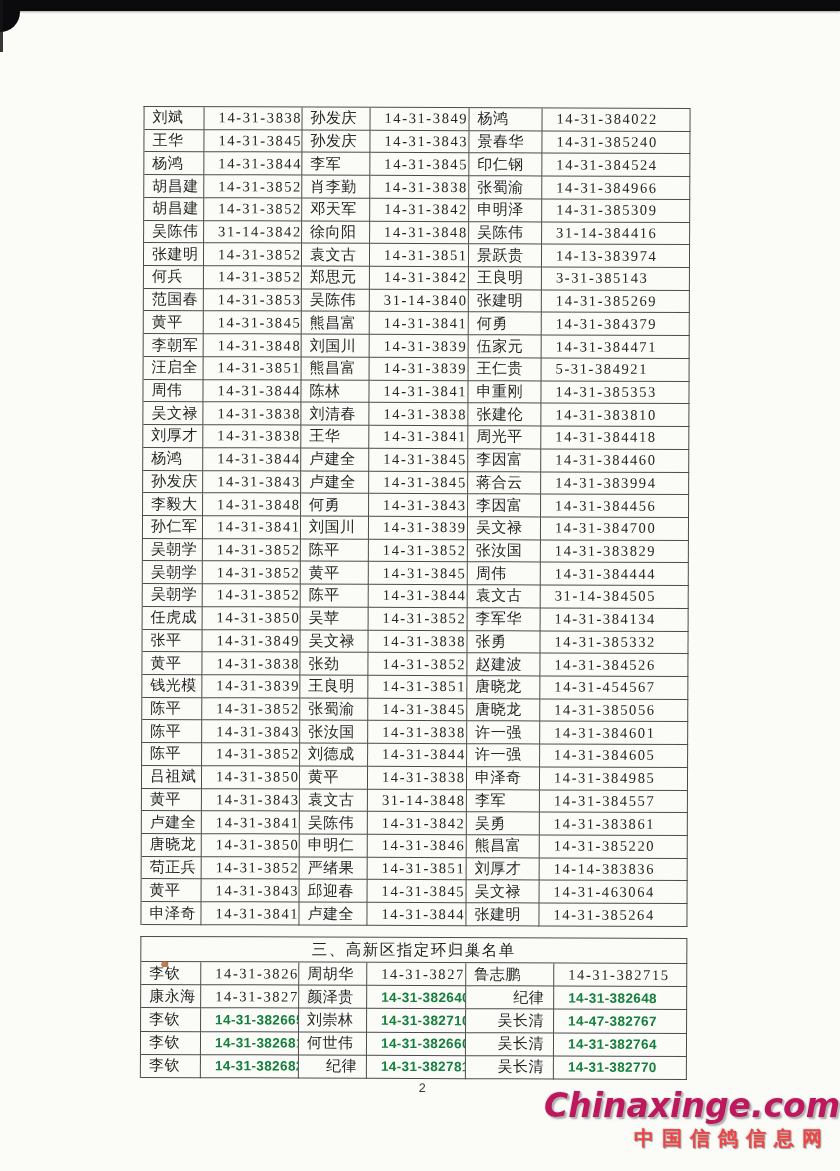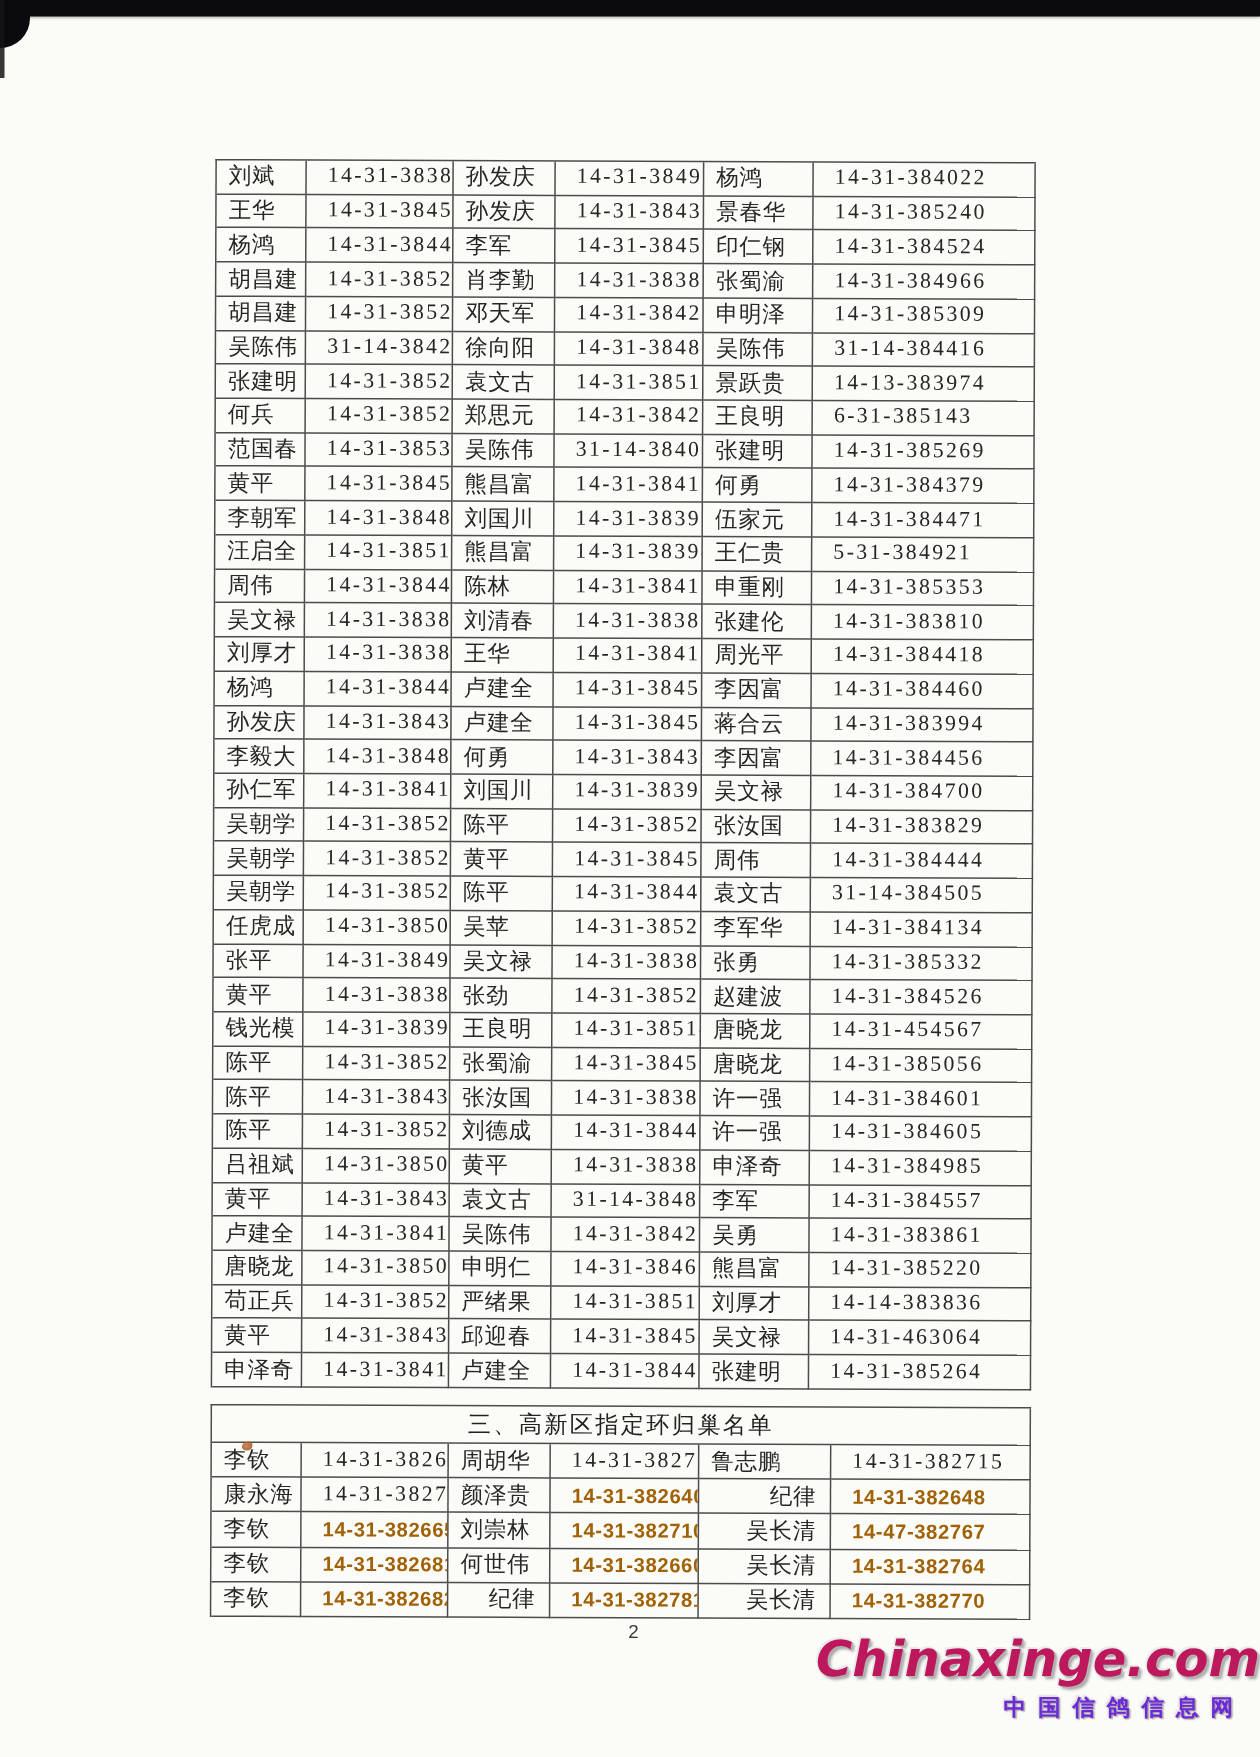--- a/index.html
+++ b/index.html
@@ -23,21 +23,21 @@
   #roster{left:142px;top:107px;grid-template-columns:60px 98px 68px 99px 73px 148px;grid-auto-rows:22.72px;}
   #gaoxin{left:142px;top:937px;grid-template-columns:60px 98px 68px 99px 88px 133px;grid-template-rows:25px repeat(5,23.2px);}
 
   .cell{
     border-right:1px solid #4c4c4c;border-bottom:1px solid #4c4c4c;
     display:flex;align-items:center;box-sizing:border-box;overflow:hidden;
     color:#262626;white-space:nowrap;
   }
   .cell.name{padding-left:8px;font-size:15px;letter-spacing:.5px;}
   .cell.num{padding-left:14px;font-size:14.5px;letter-spacing:1.6px;}
-  .cell.bold{font-family:"Liberation Sans","DejaVu Sans",sans-serif;font-weight:700;font-size:13.5px;letter-spacing:.4px;color:#a16207;}
+  .cell.bold{font-family:"Liberation Sans","DejaVu Sans",sans-serif;font-weight:700;font-size:13.5px;letter-spacing:.4px;color:#15803d;}
   .cell.right{justify-content:flex-end;padding-right:9px;padding-left:0;}
 
   .title-cell{
     grid-column:1/-1;
     border-right:1px solid #4c4c4c;border-bottom:1px solid #4c4c4c;
     display:flex;align-items:center;justify-content:center;box-sizing:border-box;
     font-size:15.5px;letter-spacing:1.5px;color:#222;
   }
 
   .speck{position:absolute;left:163px;top:962px;width:7px;height:6px;border-radius:60% 40% 55% 45%;
@@ -46,22 +46,22 @@
   .pagenum{position:absolute;left:421px;top:1081px;font-family:"Liberation Sans","DejaVu Sans",sans-serif;font-size:12.5px;color:#3a3a3a;}
 
   .wm{position:absolute;right:6px;top:1086px;width:290px;text-align:right;user-select:none;}
   .wm-en{
     font-family:"DejaVu Sans",sans-serif;font-style:italic;font-weight:700;font-size:33px;line-height:40px;
     color:#be185d;letter-spacing:0;
     text-shadow:-1px -1px 0 #e9e9e9,1px 1px 0 #b3b3b3,2px 2px 2px #a3a3a3,0 0 1px #c9c9c9;
   }
   .wm-cn{
     margin-top:1px;padding-right:4px;
-    font-family:"DejaVu Sans",sans-serif;font-weight:700;font-size:15px;line-height:22px;
-    color:#6d28d9;letter-spacing:8px;
+    font-family:"DejaVu Sans",sans-serif;font-weight:700;font-size:20px;line-height:22px;
+    color:#ef4444;letter-spacing:8px;
     text-shadow:1px 1px 1px #9d9d9d,-1px -1px 1px #e2e2e2,0 0 1px #bdbdbd;
   }
 </style>
 </head>
 <body>
 
 <div class="scan-top"></div>
 <div class="scan-corner"></div>
 <div class="scan-left"></div>
 
@@ -108,21 +108,21 @@
       <div class="cell num">14-31-385264</div>
       <div class="cell name">袁文古</div>
       <div class="cell num">14-31-385122</div>
       <div class="cell name">景跃贵</div>
       <div class="cell num">14-13-383974</div>
       <div class="cell name">何兵</div>
       <div class="cell num">14-31-385289</div>
       <div class="cell name">郑思元</div>
       <div class="cell num">14-31-384250</div>
       <div class="cell name">王良明</div>
-      <div class="cell num">6-31-385143</div>
+      <div class="cell num">3-31-385143</div>
       <div class="cell name">范国春</div>
       <div class="cell num">14-31-385387</div>
       <div class="cell name">吴陈伟</div>
       <div class="cell num">31-14-384085</div>
       <div class="cell name">张建明</div>
       <div class="cell num">14-31-385269</div>
       <div class="cell name">黄平</div>
       <div class="cell num">14-31-384576</div>
       <div class="cell name">熊昌富</div>
       <div class="cell num">14-31-384104</div>

